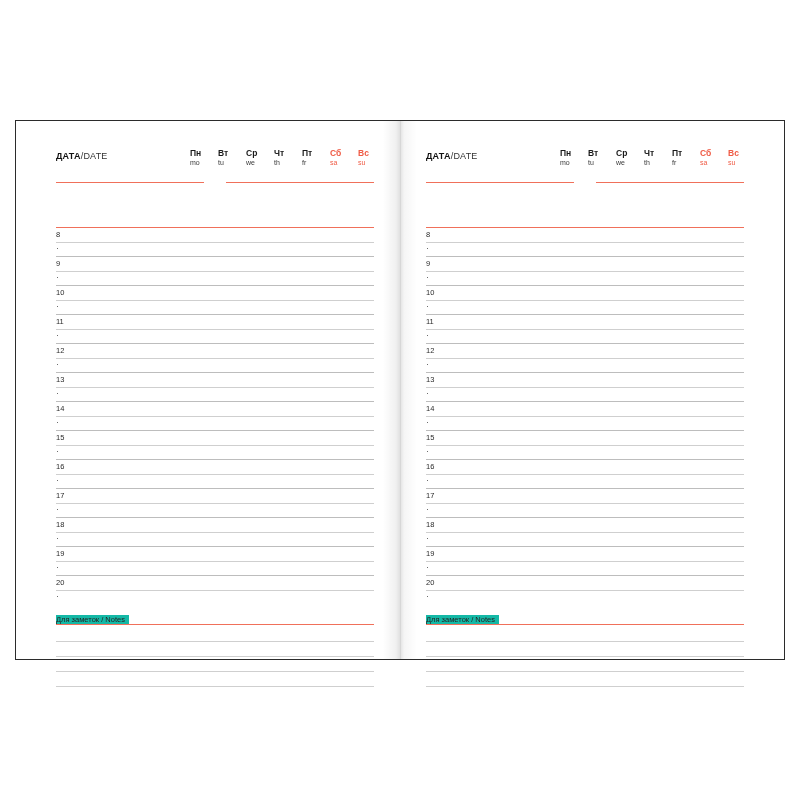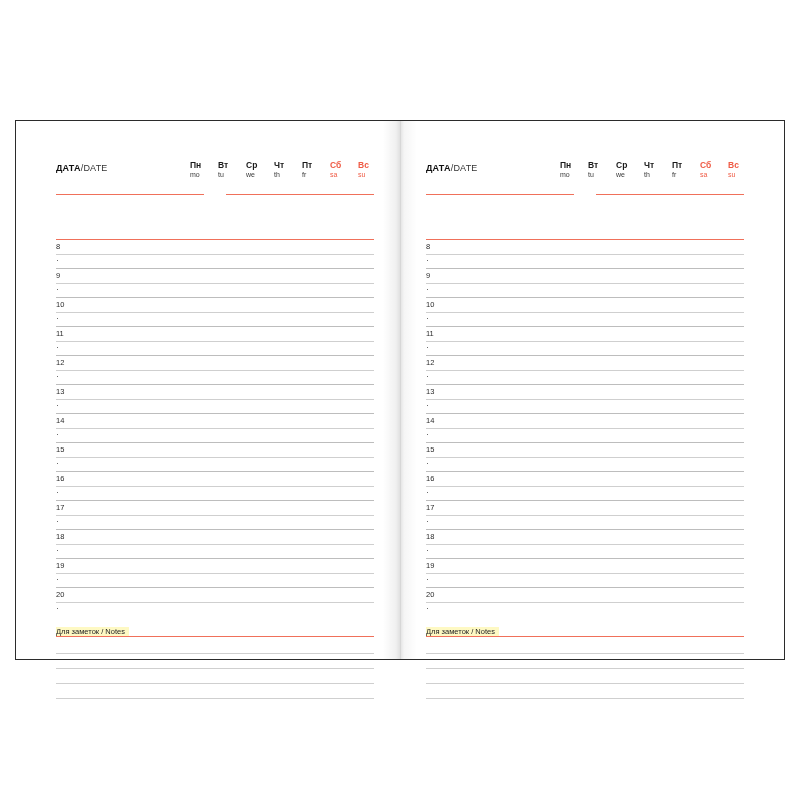--- a/index.html
+++ b/index.html
@@ -55,21 +55,21 @@
     position: absolute;
     left: 50%;
     top: 0;
     width: 1px;
     height: 100%;
     background: #d7d7d7;
   }
 
   .page {
     position: absolute;
-    top: 12px;
+    top: 0;
     width: 50%;
     height: 100%;
     box-sizing: border-box;
   }
   .page.left  { left: 0; padding: 28px 26px 18px 40px; }
   .page.right { left: 50%; padding: 28px 40px 18px 26px; }
 
   
   .page-head {
     position: relative;
@@ -174,21 +174,21 @@
   .notes-head {
     position: relative;
     height: 12px;
   }
   .notes-label {
     position: absolute;
     left: 0;
     top: 0;
     font-size: 7.5px;
     color: #232323;
-    background: #fef9c3;
+    background: #14b8a6;
     padding-right: 4px;
     white-space: nowrap;
   }
   .notes-rule {
     position: absolute;
     left: 0;
     right: 0;
     top: 9px;
     border-top: 1px solid #f0705a;
   }

